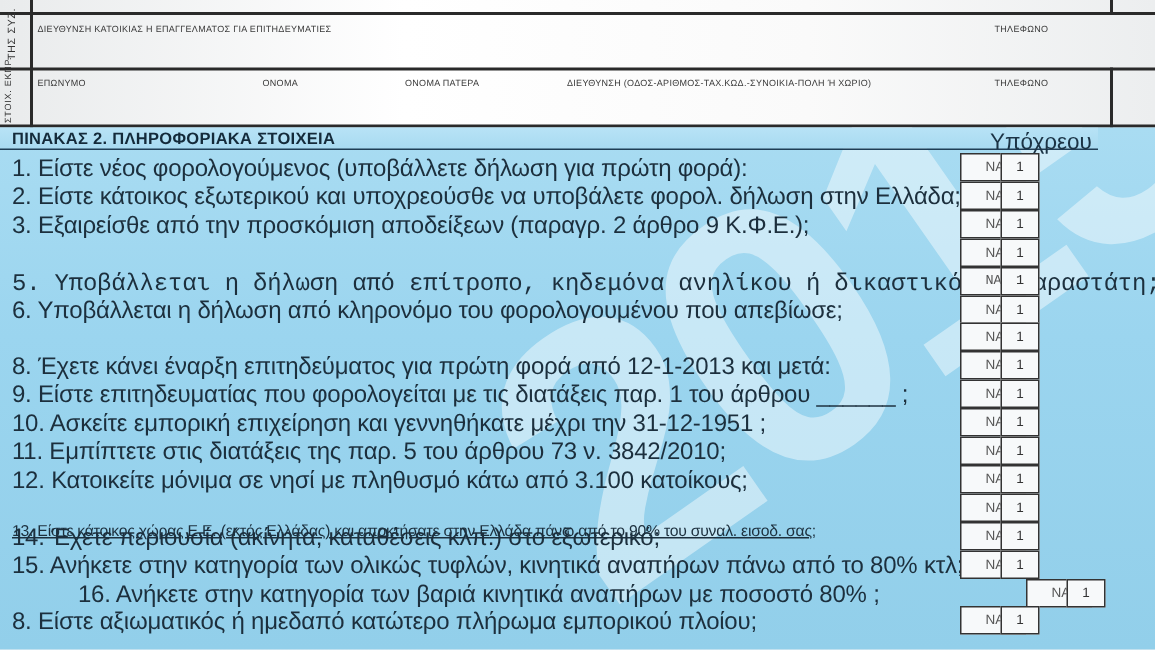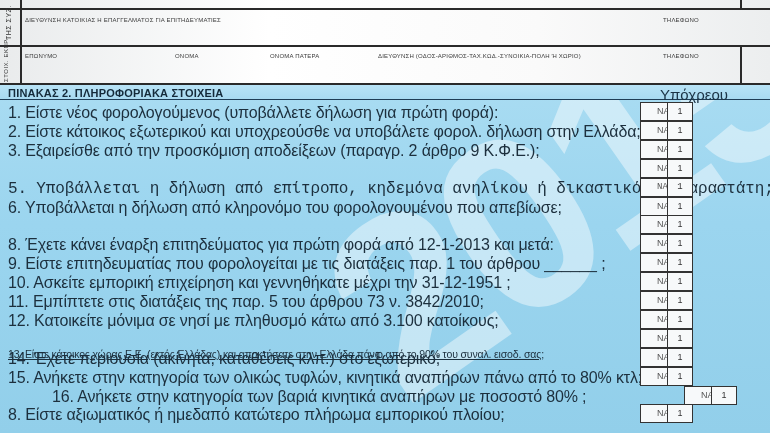--- a/index.html
+++ b/index.html
@@ -3,21 +3,21 @@
   <meta charset="utf-8">
   <style>
     html, body { margin:0; padding:0; }
     body { width:770px; height:433px; overflow:hidden; background:#f2f4f5; position:relative; font-family:"Liberation Sans", sans-serif; }
     .top { position:absolute; left:0; top:0; width:770px; height:85px; background:linear-gradient(90deg,#e9ebec 0%,#ffffff 35%,#fafafa 70%,#eceeef 100%); }
     .hline { position:absolute; left:0; height:2px; background:#2a2a2a; }
     .vline { position:absolute; width:2px; background:#2a2a2a; }
     .vert { position:absolute; font-size:7px; color:#333; transform:rotate(-90deg); transform-origin:left top; white-space:nowrap; letter-spacing:0.5px; }
     .lbl { position:absolute; font-size:6px; color:#3a3a3a; white-space:nowrap; letter-spacing:0.2px; }
     .panel { position:absolute; left:0; top:85px; width:770px; height:348px; background:linear-gradient(180deg,#a9dcf2 0%,#9bd5ef 40%,#92cfea 100%); overflow:hidden; }
-    .ptitle-bar { position:absolute; left:0; top:0; width:770px; height:14px; background:linear-gradient(180deg,#b8e3f6,#a8daf1); border-bottom:1.5px solid #1f3d55; }
+    .ptitle-bar { position:absolute; left:0; top:0; width:700px; height:14px; background:linear-gradient(180deg,#b8e3f6,#a8daf1); border-bottom:1.5px solid #1f3d55;padding-left:32px; }
     .ptitle { position:absolute; left:8px; top:2px; font-weight:bold; font-size:11px; color:#142a3a; letter-spacing:0.2px; }
     .ycol { position:absolute; left:660px; top:1px; font-size:15px; color:#1b3345; }
     .watermark { position:absolute; left:285px; top:150px; font-size:250px; font-weight:bold; color:rgba(255,255,255,0.45); transform:rotate(-35deg); transform-origin:left top; letter-spacing:-10px; line-height:1; pointer-events:none; }
     .row { position:absolute; left:0; height:18px; width:770px; }
     .q { position:absolute; left:8px; top:2px; font-size:16px; color:#1c2f3d; white-space:nowrap; letter-spacing:-0.15px; }
     .q.small { font-size:10.5px; top:19px;text-decoration:underline; }
     .code { position:absolute; left:645px; top:5px; font-size:8px; color:#4e6677; width:22px; text-align:right; }
     .cell-yes { position:absolute; left:640px; top:0; width:26px; height:17px; background:#f7f9fa; border:1px solid #333; font-size:9px; color:#555; text-align:left; line-height:17px;padding-left:16px; }
     .cell-one { position:absolute; left:667px; top:0; width:24px; height:17px; background:#f7f9fa; border:1px solid #333; font-size:9px; color:#333; text-align:center; line-height:17px; }
   </style>

